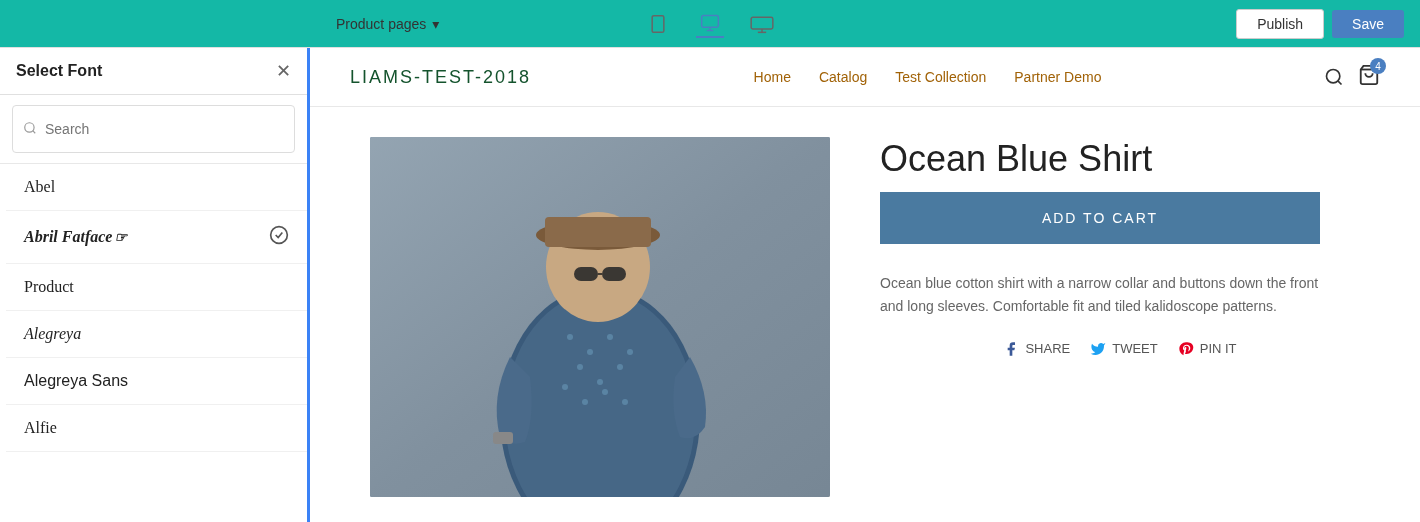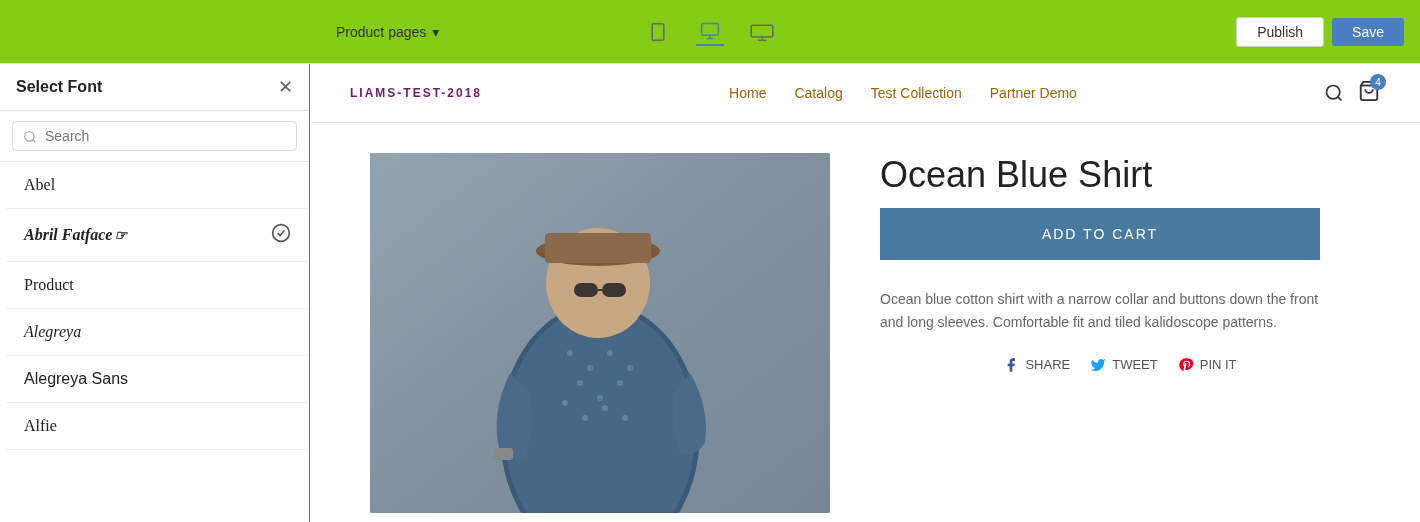--- a/index.html
+++ b/index.html
@@ -1,27 +1,27 @@
 <!DOCTYPE html>
 <html><head>
   <meta charset="utf-8">
   <style>
     * { box-sizing: border-box; margin: 0; padding: 0; }
     body { font-family: sans-serif; background: #fff; width: 1420px; height: 522px; overflow: hidden; display: flex; flex-direction: column; }
 
     
     .top-bar {
-      height: 64px;
+      height: 48px;
       border-bottom: 1px solid #e0e0e0;
       display: flex;
       align-items: center;
       justify-content: space-between;
       padding: 0 16px;
       flex-shrink: 0;
-      background: #84cc16;
+      background: #14b8a6;
       position: relative;
       z-index: 10;
     }
     .top-bar-left {
       display: flex;
       align-items: center;
       gap: 8px;
       margin-left: 320px;
     }
     .page-dropdown {
@@ -80,21 +80,21 @@
     
     .main-content {
       display: flex;
       flex: 1;
       overflow: hidden;
     }
 
     
     .sidebar {
       width: 310px;
-      border-right: 1px solid #3b82f6;
+      border-right: 3px solid #3b82f6;
       display: flex;
       flex-direction: column;
       flex-shrink: 0;
       background: #fff;
       overflow: hidden;
     }
     .sidebar-header {
       display: flex;
       align-items: center;
       justify-content: space-between;
@@ -111,24 +111,24 @@
       color: #666;
       font-size: 18px;
       line-height: 1;
     }
     .search-box {
       padding: 10px 12px;
       border-bottom: 1px solid #e8e8e8;
     }
     .search-input-wrapper {
       display: flex;
-      align-items: flex-end;
+      align-items: flex-start;
       border: 1px solid #ddd;
       border-radius: 4px;
-      padding: 6px 10px;
+      padding: 15px 10px;
       gap: 8px;
     }
     .search-input-wrapper input {
       border: none;
       outline: none;
       font-size: 14px;
       color: #333;
       width: 100%;
       background: transparent;
     }
@@ -171,24 +171,24 @@
 
     
     .store-header {
       display: flex;
       align-items: center;
       justify-content: space-between;
       padding: 16px 40px;
       border-bottom: 1px solid #e8e8e8;
     }
     .store-logo {
-      font-size: 12px;
-      font-weight: 700;
+      font-size: 18px;
+      font-weight: 400;
       letter-spacing: 2px;
-      color: #701a75;
+      color: #14532d;
     }
     .store-nav {
       display: flex;
       gap: 28px;
       align-items: center;
     }
     .store-nav a {
       font-size: 14px;
       color: #a16207;
       text-decoration: none;

